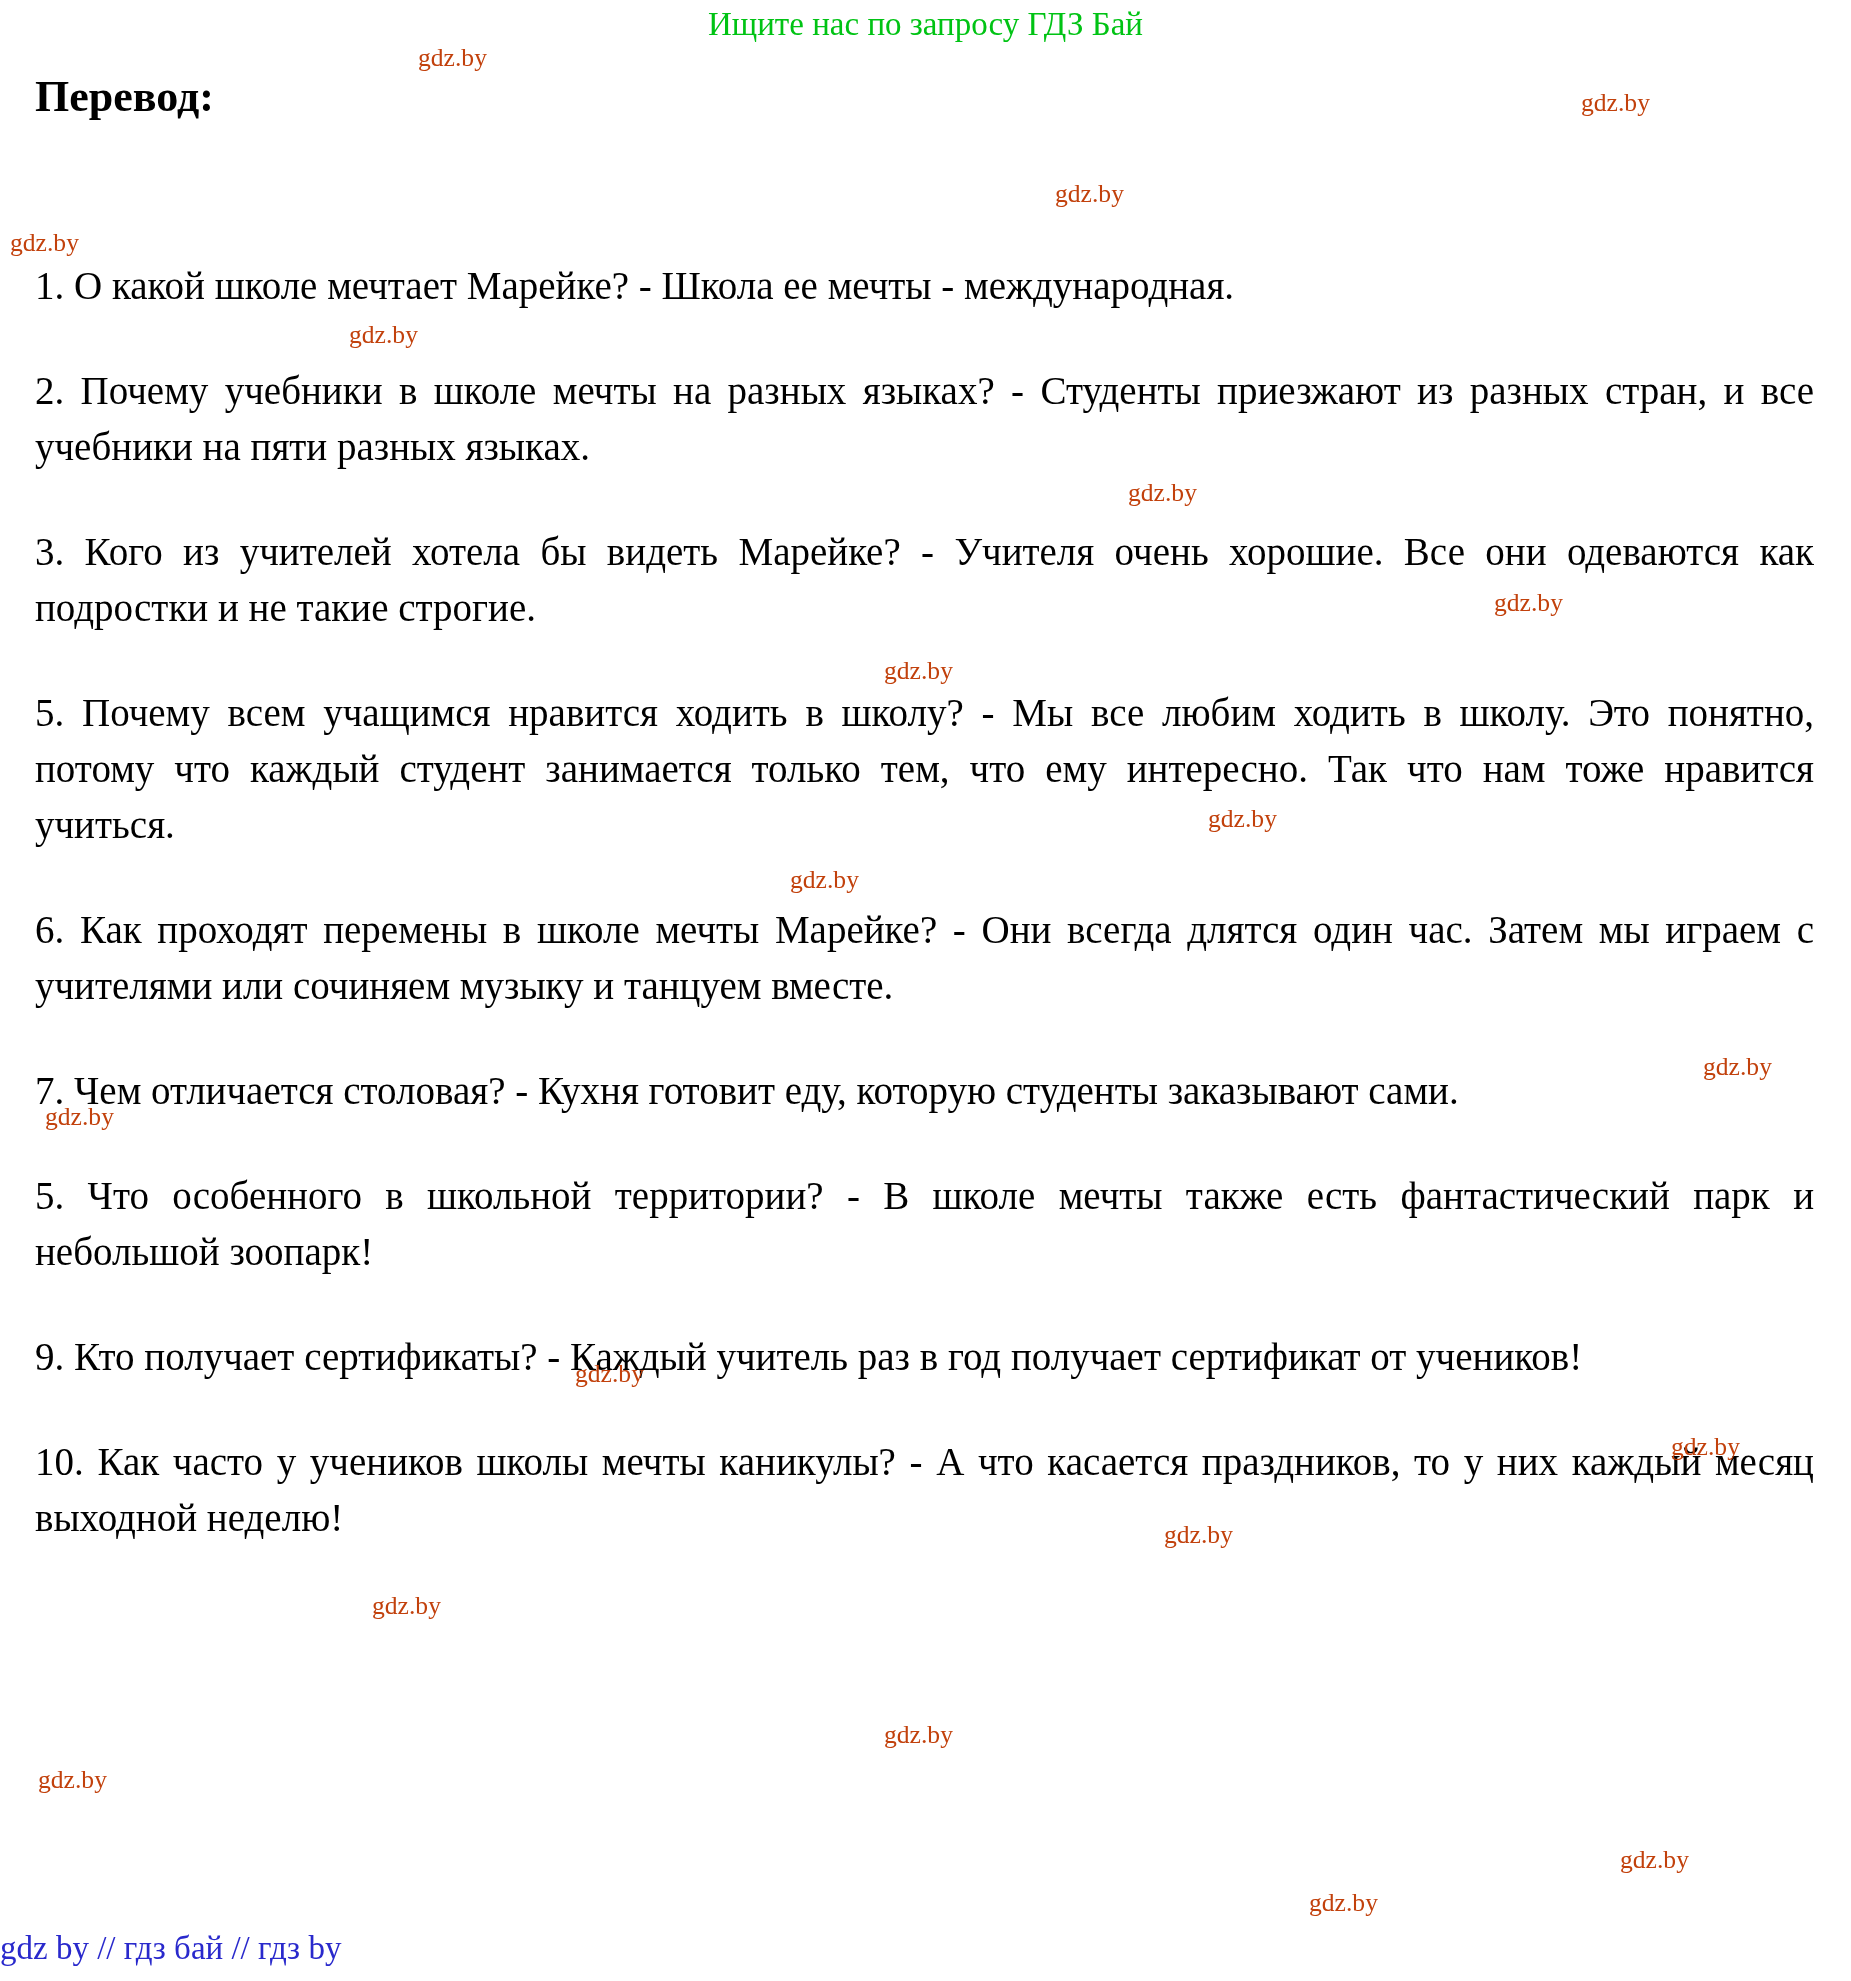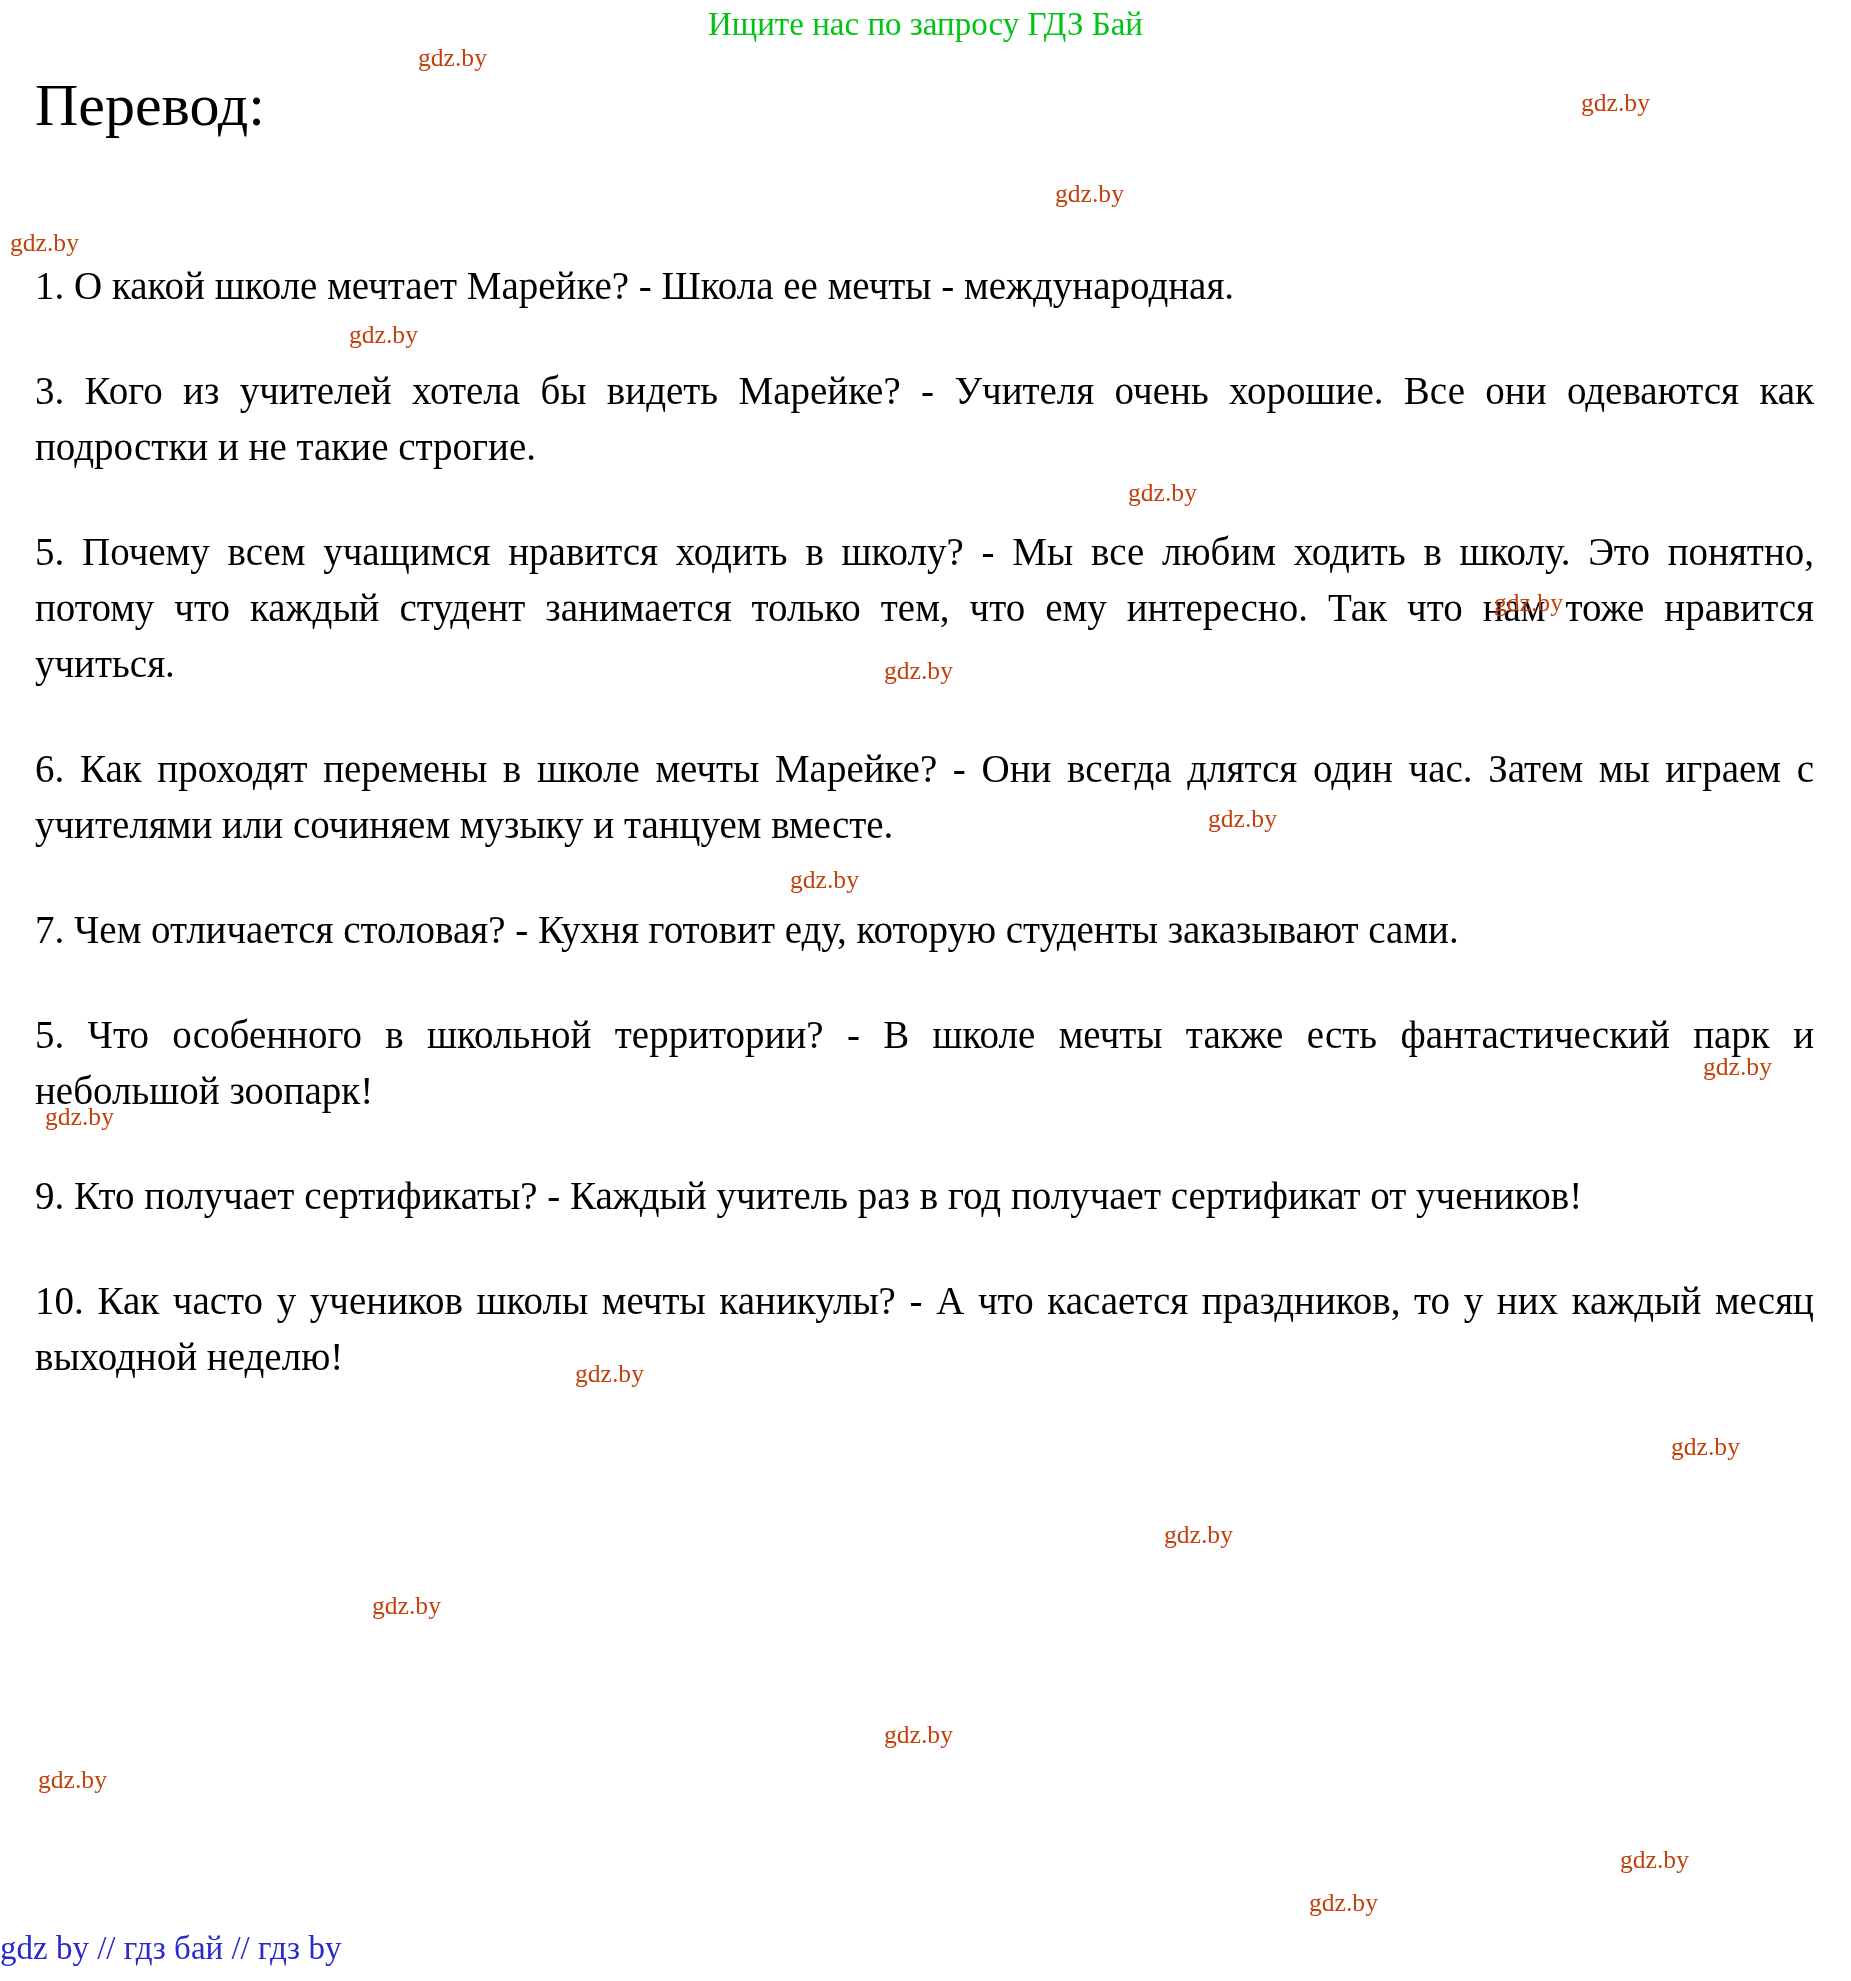--- a/index.html
+++ b/index.html
@@ -20,22 +20,22 @@
     width: 100%;
     text-align: center;
     font-size: 33px;
     color: #00c314;
     font-family: "Liberation Serif", serif;
   }
   .page-title {
     position: absolute;
     top: 71px;
     left: 35px;
-    font-size: 60px;
-    font-weight: normal;
+    font-size: 44px;
+    font-weight: bold;
     color: #000000;
   }
   .paragraphs {
     position: absolute;
     top: 258px;
     left: 35px;
     right: 37px;
   }
   .paragraphs p {
     font-size: 39px;
@@ -71,20 +71,21 @@
 <body>
 
 <div id="page">
 
   <div class="promo-header" style="color: rgb(0, 195, 20);">Ищите нас по запросу ГДЗ Бай</div>
 
   <div class="page-title">Перевод:</div>
 
   <div class="paragraphs">
       <p>1. О какой школе мечтает Марейке? - Школа ее мечты - международная.</p>
+      <p>2. Почему учебники в школе мечты на разных языках? - Студенты приезжают из разных стран, и все учебники на пяти разных языках.</p>
       <p>3. Кого из учителей хотела бы видеть Марейке? - Учителя очень хорошие. Все они одеваются как подростки и не такие строгие.</p>
       <p>5. Почему всем учащимся нравится ходить в школу? - Мы все любим ходить в школу. Это понятно, потому что каждый студент занимается только тем, что ему интересно. Так что нам тоже нравится учиться.</p>
       <p>6. Как проходят перемены в школе мечты Марейке? - Они всегда длятся один час. Затем мы играем с учителями или сочиняем музыку и танцуем вместе.</p>
       <p>7. Чем отличается столовая? - Кухня готовит еду, которую студенты заказывают сами.</p>
       <p>5. Что особенного в школьной территории? - В школе мечты также есть фантастический парк и небольшой зоопарк!</p>
       <p>9. Кто получает сертификаты? - Каждый учитель раз в год получает сертификат от учеников!</p>
       <p>10. Как часто у учеников школы мечты каникулы? - А что касается праздников, то у них каждый месяц выходной неделю!</p>
     </div>
 
   <div class="watermarks-layer">

